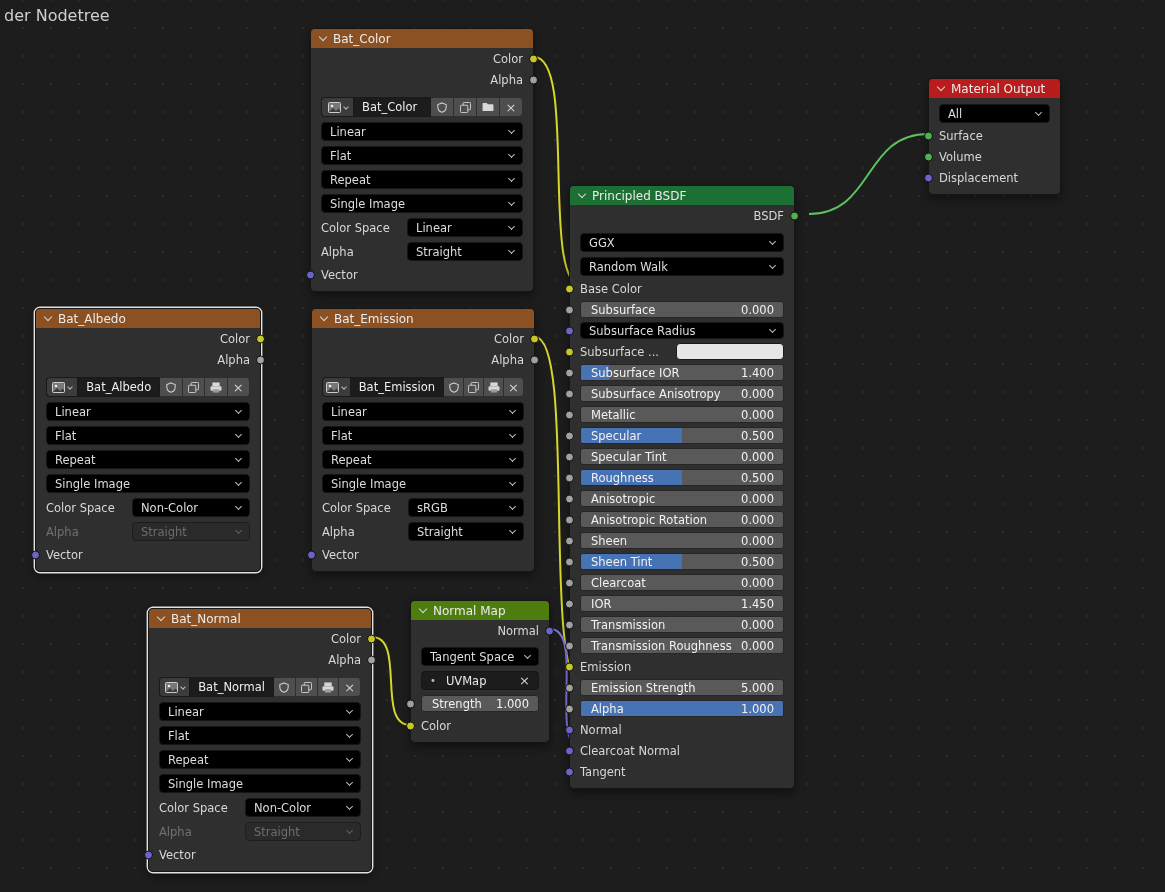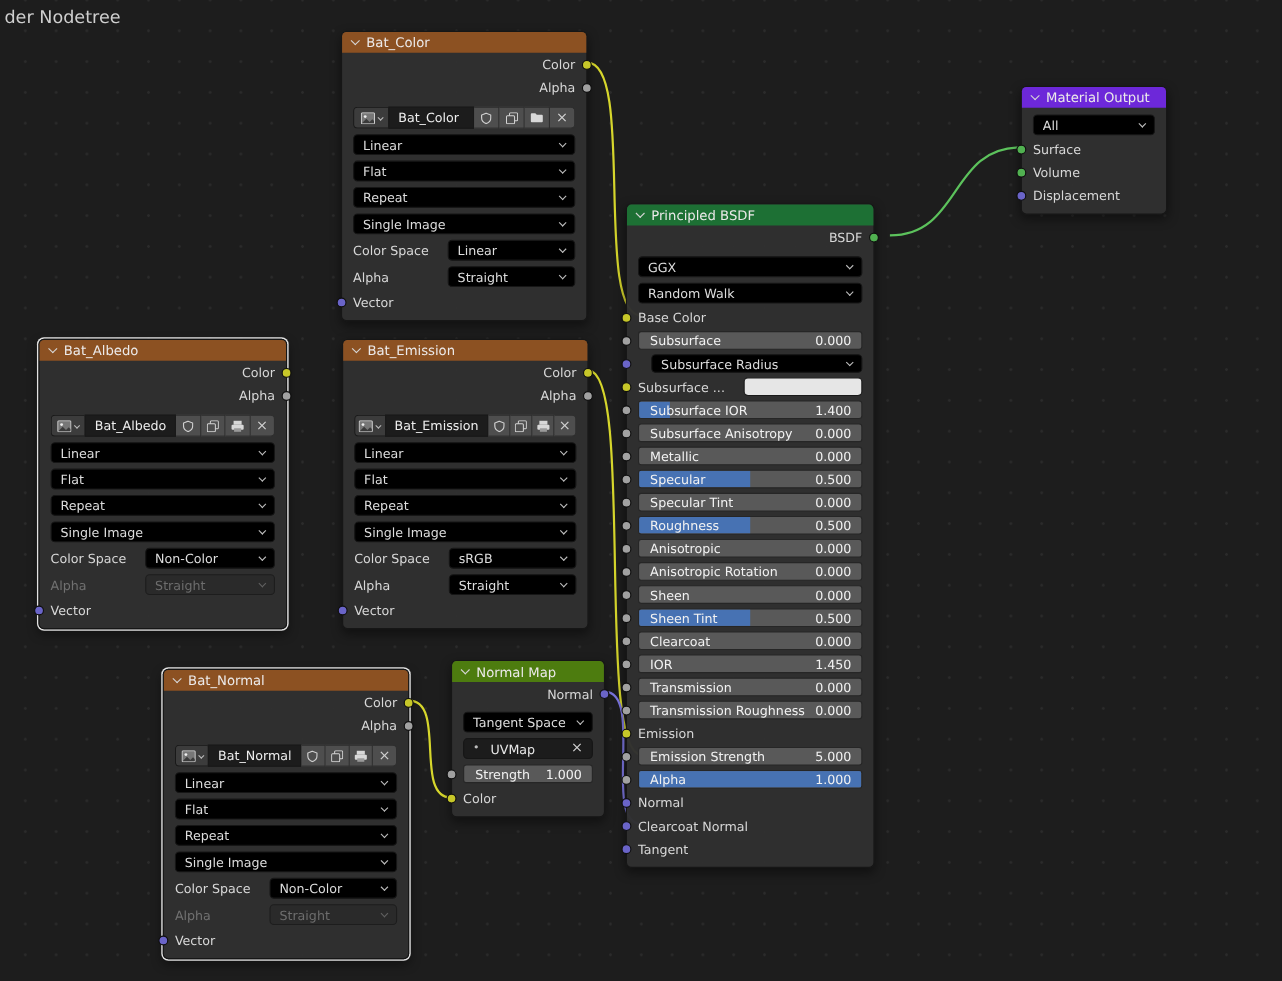--- a/index.html
+++ b/index.html
@@ -518,21 +518,21 @@
       <span class="sock i s-val"></span>
       <span class="slider">
         <span class="fill" style="width: 0%;"></span>
         <span class="sl">Subsurface</span>
         <span class="sv">0.000</span>
       </span>
     </div>
 
   <div class="prow">
       <span class="sock i s-vec"></span>
-      <span class="select" style="height:17px;margin-left:12px;">
+      <span class="select" style="height:17px;">
         <span class="txt">Subsurface Radius</span>
         <span class="chev"></span>
       </span>
     </div>
 
   <div class="prow">
       <span class="sock i s-col"></span>
       <span style="width:96px;flex:none;">Subsurface ...</span>
       <span class="swatch"></span>
     </div>
@@ -696,21 +696,21 @@
       <span>Clearcoat Normal</span>
     </div>
   <div class="row">
       <span class="sock i s-vec"></span>
       <span>Tangent</span>
     </div>
   <div class="pad-b"></div>
 </div>
 
 <div class="node" style="left:928px;top:78px;width:133px;">
-  <div class="nhead" style="background:#6d28d9;">
+  <div class="nhead" style="background:#b91c1c;">
     <span class="chev"></span>
     <span>Material Output</span>
   </div>
   <div class="wrow" style="margin-top:6px;">
       <span class="select">
         <span class="txt">All</span>
         <span class="chev"></span>
       </span>
     </div>
   <div class="row" style="margin-top:2px;">

